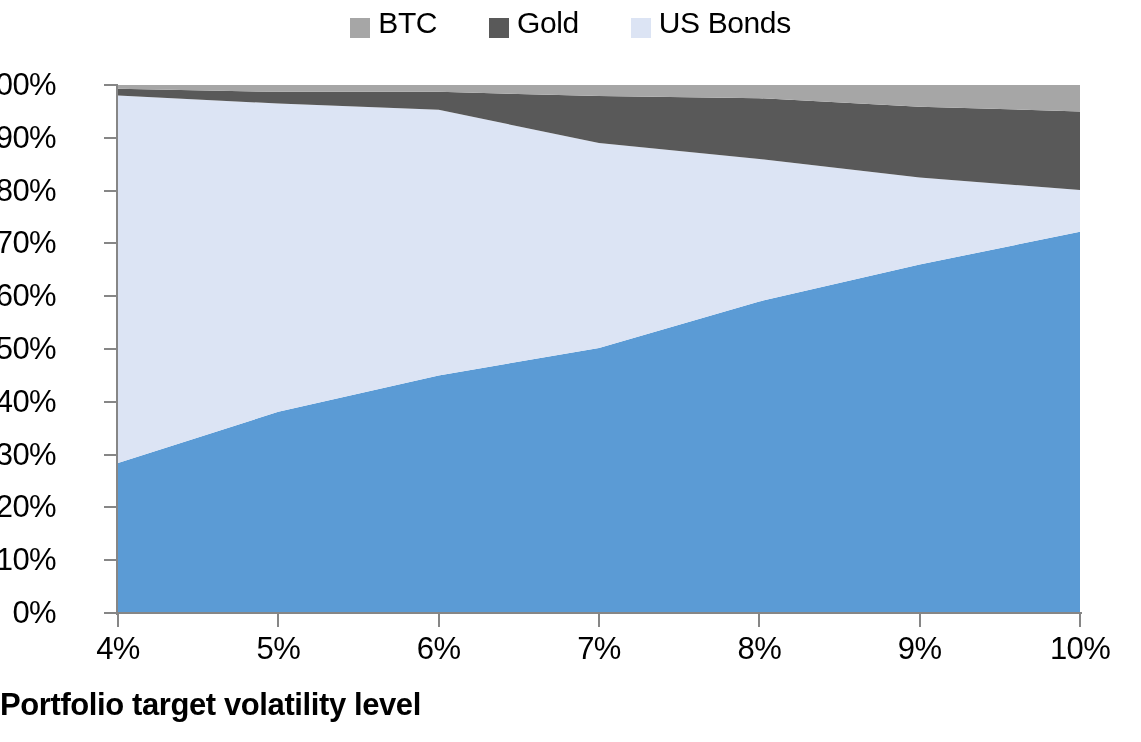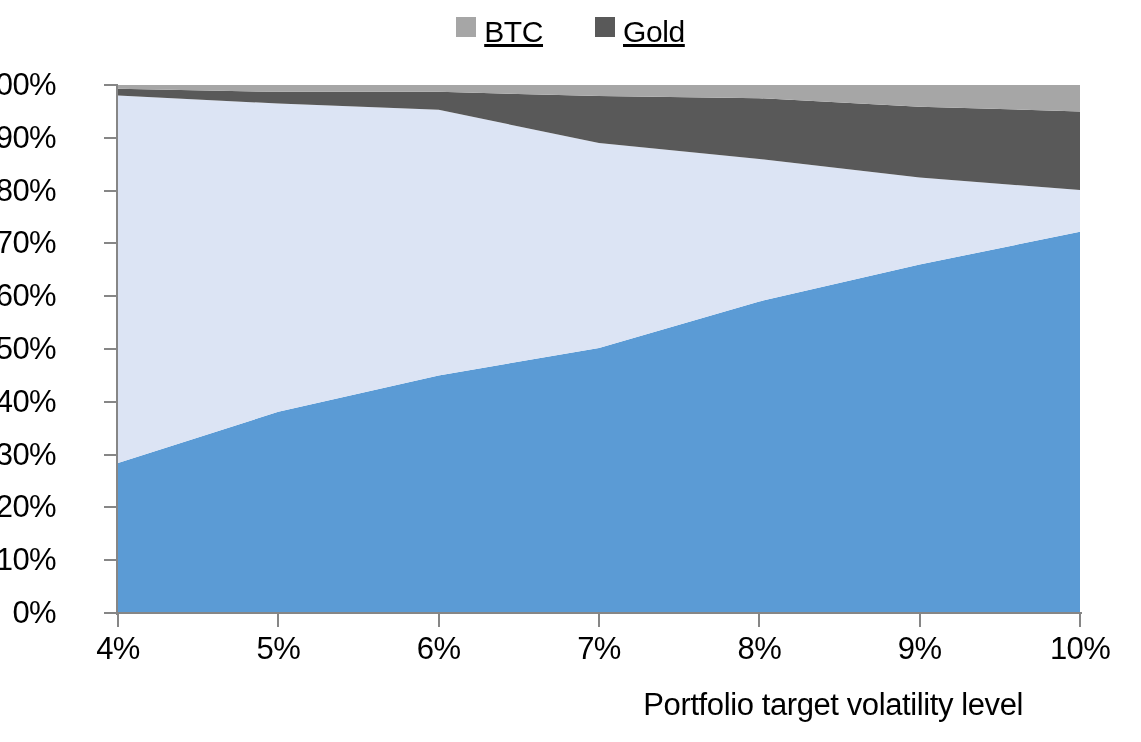--- a/index.html
+++ b/index.html
@@ -26,23 +26,22 @@
     left: 0;
     top: 8px;
     width: 1141px;
     display: flex;
     justify-content: center;
     align-items: center;
     gap: 0px;
   }
   .legend-entry {
     display: flex;
-    align-items: flex-start;
-    margin: 9px 26px;
-    text-decoration: underline;
+    align-items: flex-end;
+    margin: 0 26px;
   }
   .legend-swatch {
     width: 20px;
     height: 20px;
     display: inline-block;
     margin-right: 8px;
     flex: 0 0 auto;
   }
   .legend-label {
     font-size: 30px;
@@ -117,39 +116,44 @@
     white-space: nowrap;
     text-align: center;
     transform: translateX(-50%);
   }
 
   #x-axis-title {
     position: absolute;
     left: 0;
     top: 688px;
     width: 1023px;
-    text-align: right;
+    text-align: left;
     font-size: 31px;
     line-height: 34px;
     letter-spacing: -0.4px;
+    font-weight: bold;
   }
 </style>
 </head>
 <body>
 
 <div id="chart-root">
 
   <div id="legend">
     <div class="legend-entry">
       <span class="legend-swatch" style="background: rgb(166, 166, 166);"></span>
       <span class="legend-label">BTC</span>
     </div>
     <div class="legend-entry">
       <span class="legend-swatch" style="background: rgb(89, 89, 89);"></span>
       <span class="legend-label">Gold</span>
+    </div>
+    <div class="legend-entry">
+      <span class="legend-swatch" style="background: rgb(220, 228, 244);"></span>
+      <span class="legend-label">US Bonds</span>
     </div>
   </div>
 
   <div id="plot-area">
     <svg id="plot-svg" width="962" height="528" viewBox="0 0 962 528" preserveAspectRatio="none">
       <g id="series-layer">
           <path d="M0.00,378.05 L160.33,326.83 L320.67,290.40 L481.00,262.94 L641.33,216.48 L801.67,179.52 L962.00,146.78 L962.00,528.00 L801.67,528.00 L641.33,528.00 L481.00,528.00 L320.67,528.00 L160.33,528.00 L0.00,528.00 Z" fill="#5B9BD5" shape-rendering="geometricPrecision"></path>
           <path d="M0.00,10.56 L160.33,18.48 L320.67,24.82 L481.00,58.08 L641.33,73.92 L801.67,92.40 L962.00,105.07 L962.00,146.78 L801.67,179.52 L641.33,216.48 L481.00,262.94 L320.67,290.40 L160.33,326.83 L0.00,378.05 Z" fill="#DCE4F4" shape-rendering="geometricPrecision"></path>
           <path d="M0.00,3.70 L160.33,6.86 L320.67,6.86 L481.00,11.09 L641.33,13.20 L801.67,21.65 L962.00,26.40 L962.00,105.07 L801.67,92.40 L641.33,73.92 L481.00,58.08 L320.67,24.82 L160.33,18.48 L0.00,10.56 Z" fill="#595959" shape-rendering="geometricPrecision"></path>
           <path d="M0.00,0.00 L160.33,0.00 L320.67,0.00 L481.00,0.00 L641.33,0.00 L801.67,0.00 L962.00,-0.00 L962.00,26.40 L801.67,21.65 L641.33,13.20 L481.00,11.09 L320.67,6.86 L160.33,6.86 L0.00,3.70 Z" fill="#A6A6A6" shape-rendering="geometricPrecision"></path>

